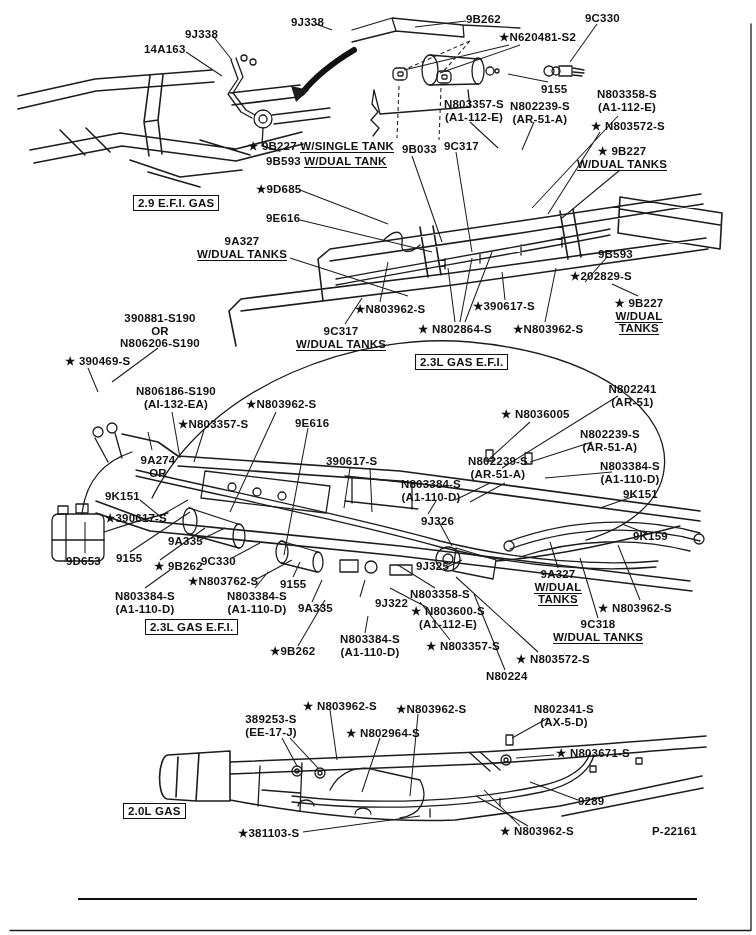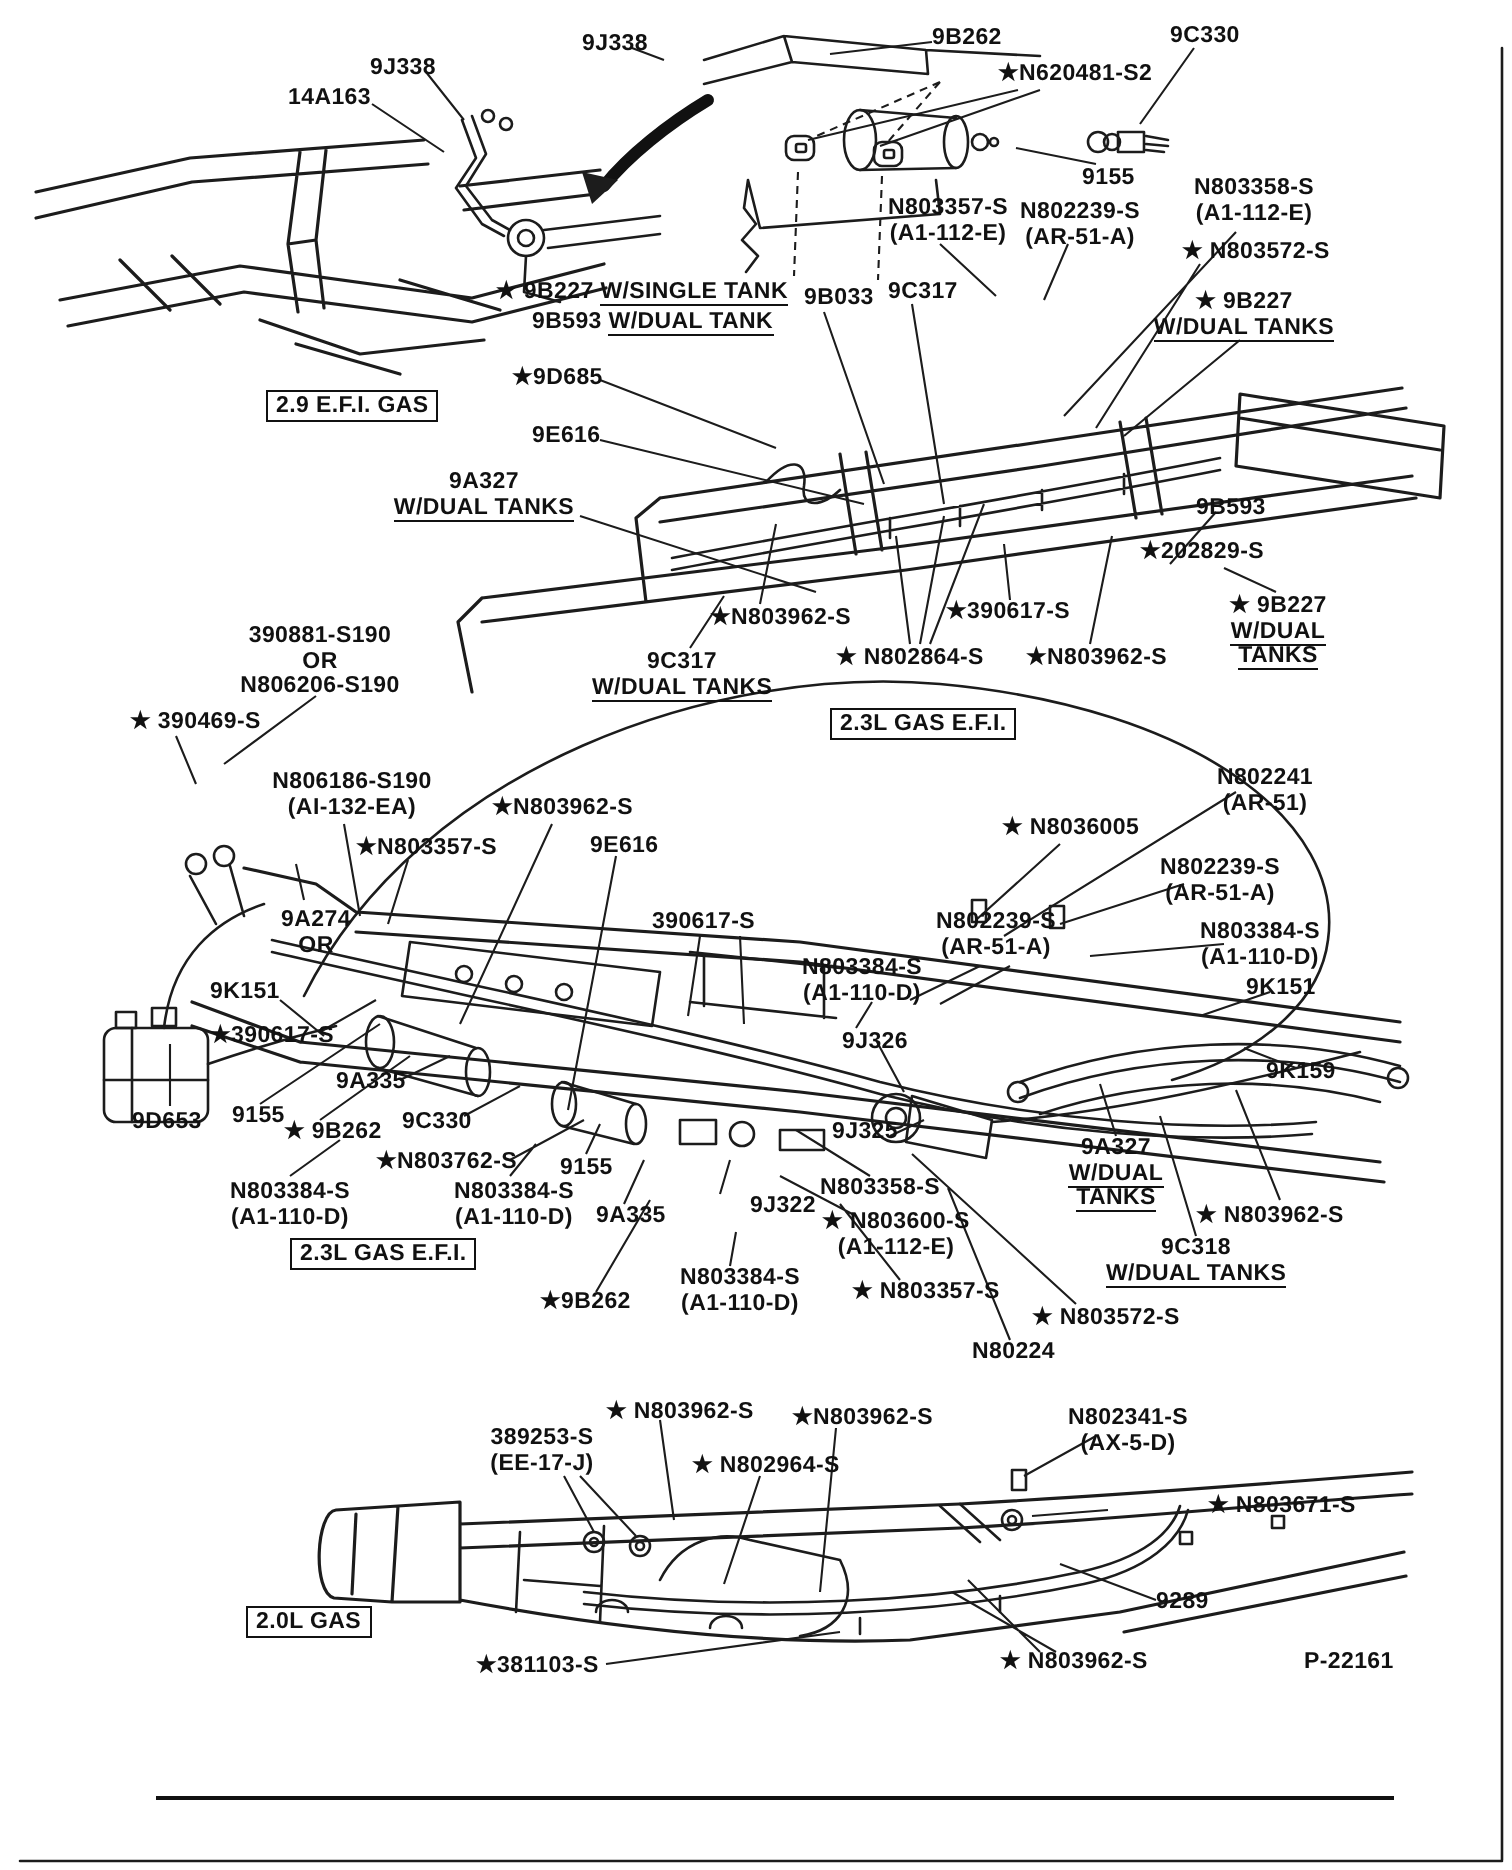--- a/index.html
+++ b/index.html
@@ -332,21 +332,21 @@
       </div>
       <div class="lbl" style="left: 105px; top: 512px;">
         <div><span>★390617-S</span></div>
       </div>
       <div class="lbl" style="left: 66px; top: 555px;">
         <div><span>9D653</span></div>
       </div>
       <div class="lbl" style="left: 116px; top: 552px;">
         <div><span>9155</span></div>
       </div>
-      <div class="lbl" style="left: 142px; top: 560px;">
+      <div class="lbl" style="left: 154px; top: 560px;">
         <div><span>★ 9B262</span></div>
       </div>
       <div class="lbl" style="left: 168px; top: 535px;">
         <div><span>9A335</span></div>
       </div>
       <div class="lbl" style="left: 201px; top: 555px;">
         <div><span>9C330</span></div>
       </div>
       <div class="lbl" style="left: 188px; top: 575px;">
         <div><span>★N803762-S</span></div>
@@ -425,21 +425,21 @@
       <div class="lbl" style="left: 346px; top: 727px;">
         <div><span>★ N802964-S</span></div>
       </div>
       <div class="lbl" style="left: 396px; top: 703px;">
         <div><span>★N803962-S</span></div>
       </div>
       <div class="lbl ctr" style="left: 530px; top: 703px; width: 68px;">
         <div><span>N802341-S</span></div>
         <div><span>(AX-5-D)</span></div>
       </div>
-      <div class="lbl" style="left: 556px; top: 747px; margin-left: 48px;">
+      <div class="lbl" style="left: 556px; top: 747px;">
         <div><span>★ N803671-S</span></div>
       </div>
       <div class="lbl" style="left: 578px; top: 795px;">
         <div><span>9289</span></div>
       </div>
       <div class="lbl box" style="left: 123px; top: 803px;">
         <div><span>2.0L GAS</span></div>
       </div>
       <div class="lbl" style="left: 238px; top: 827px;">
         <div><span>★381103-S</span></div>

